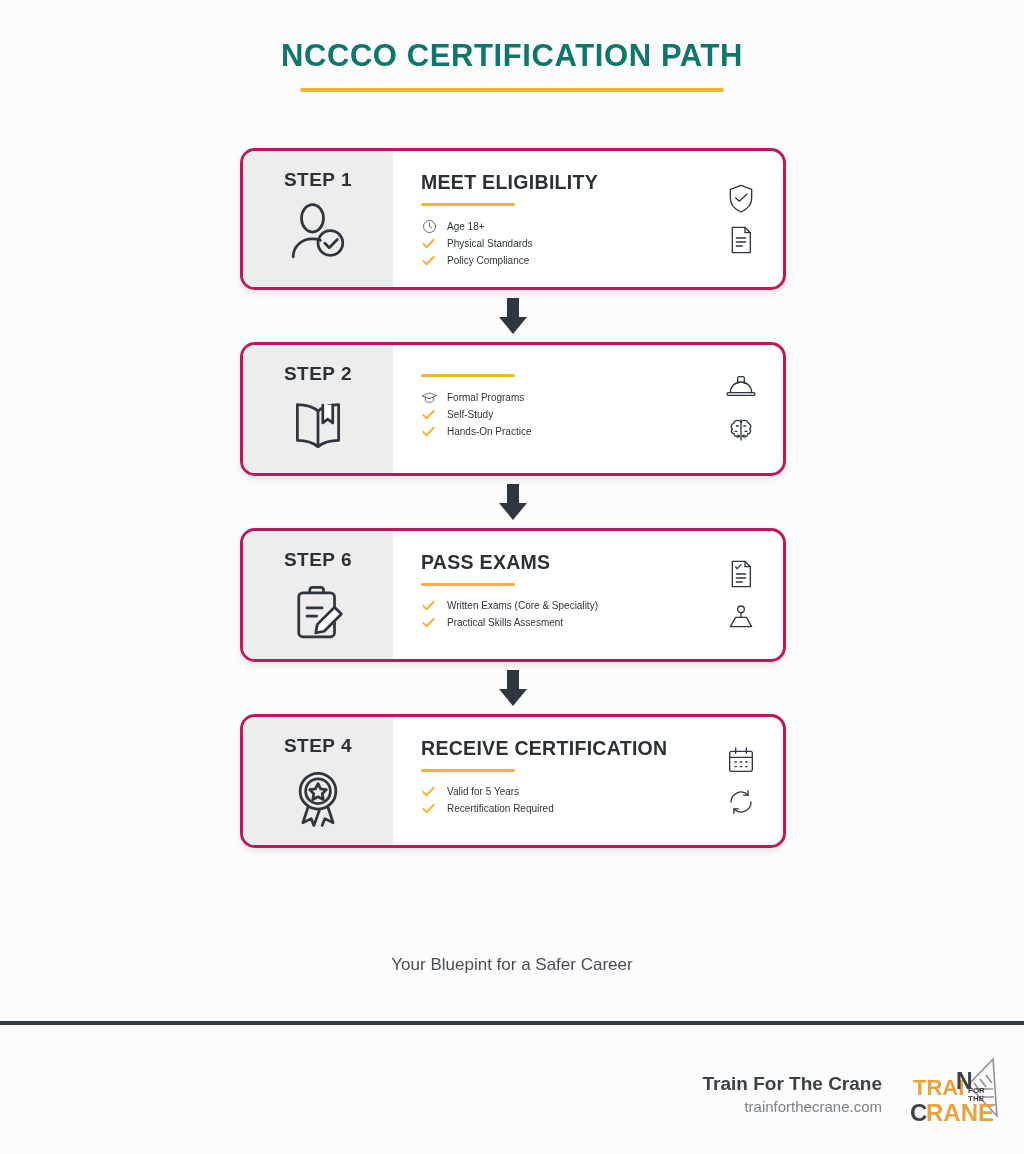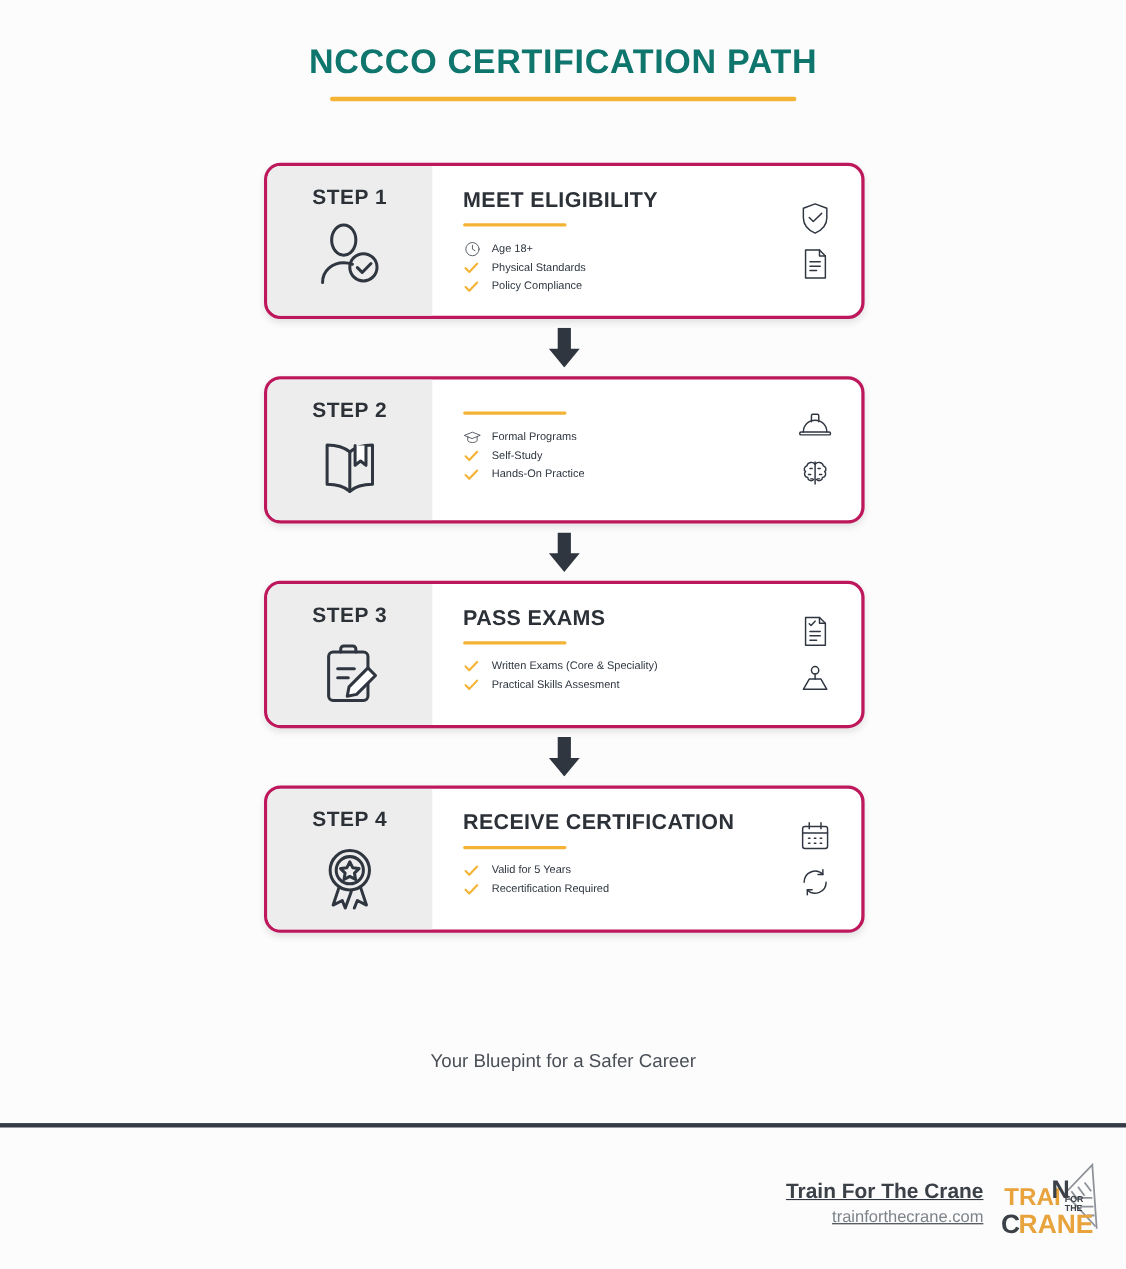--- a/index.html
+++ b/index.html
@@ -93,21 +93,21 @@
     text-align: center; font-size: 17px; color: #4a4f57;
   }
 
   
   .footer-rule {
     position: absolute; top: 1021px; left: 0;
     width: 1024px; height: 4px; background: #353c45;
   }
   .footer {
     position: absolute; top: 1055px; right: 22px;
-    display: flex; align-items: center; gap: 16px; text-decoration: underline;
+    display: flex; align-items: center; gap: 28px;
   }
   .brand-text { text-align: right; }
   .brand-name { font-size: 19px; font-weight: bold; color: #3c4148; }
   .brand-url { font-size: 15px; color: #7d8288; margin-top: 3px; }
   .brand-logo { width: 92px; height: 78px; display: block; }
 </style>
 </head>
 <body>
 
 <div class="page">
@@ -230,21 +230,21 @@
           </div>
         </div>
       </div>
       <div class="arrow-wrap">
         <span class="arrow"><svg viewBox="0 0 34 36" fill="#2f3640">
             <path d="M11 0h12v19h8L17 36 3 19h8z"></path>
           </svg></span>
       </div>
       <div class="card">
         <div class="card-left">
-          <div class="step-label">STEP 3</div>
+          <div class="step-label">STEP 6</div>
           <span class="step-figure"><svg viewBox="0 0 48 48" fill="none" stroke="#2f3640" stroke-width="2" stroke-linecap="round" stroke-linejoin="round">
               <rect x="10" y="10" width="26" height="32" rx="3"></rect>
               <path d="M18 10V8a2 2 0 012-2h6a2 2 0 012 2v2"></path>
               <path d="M16 21h11M16 27h7"></path>
               <path d="M36 20.5l5 5-12.5 12.5-6.2 1.2 1.2-6.2z" fill="#fff"></path>
             </svg></span>
         </div>
         <div class="card-right">
           <div class="card-heading">PASS EXAMS</div>
           <div class="heading-rule"></div>

